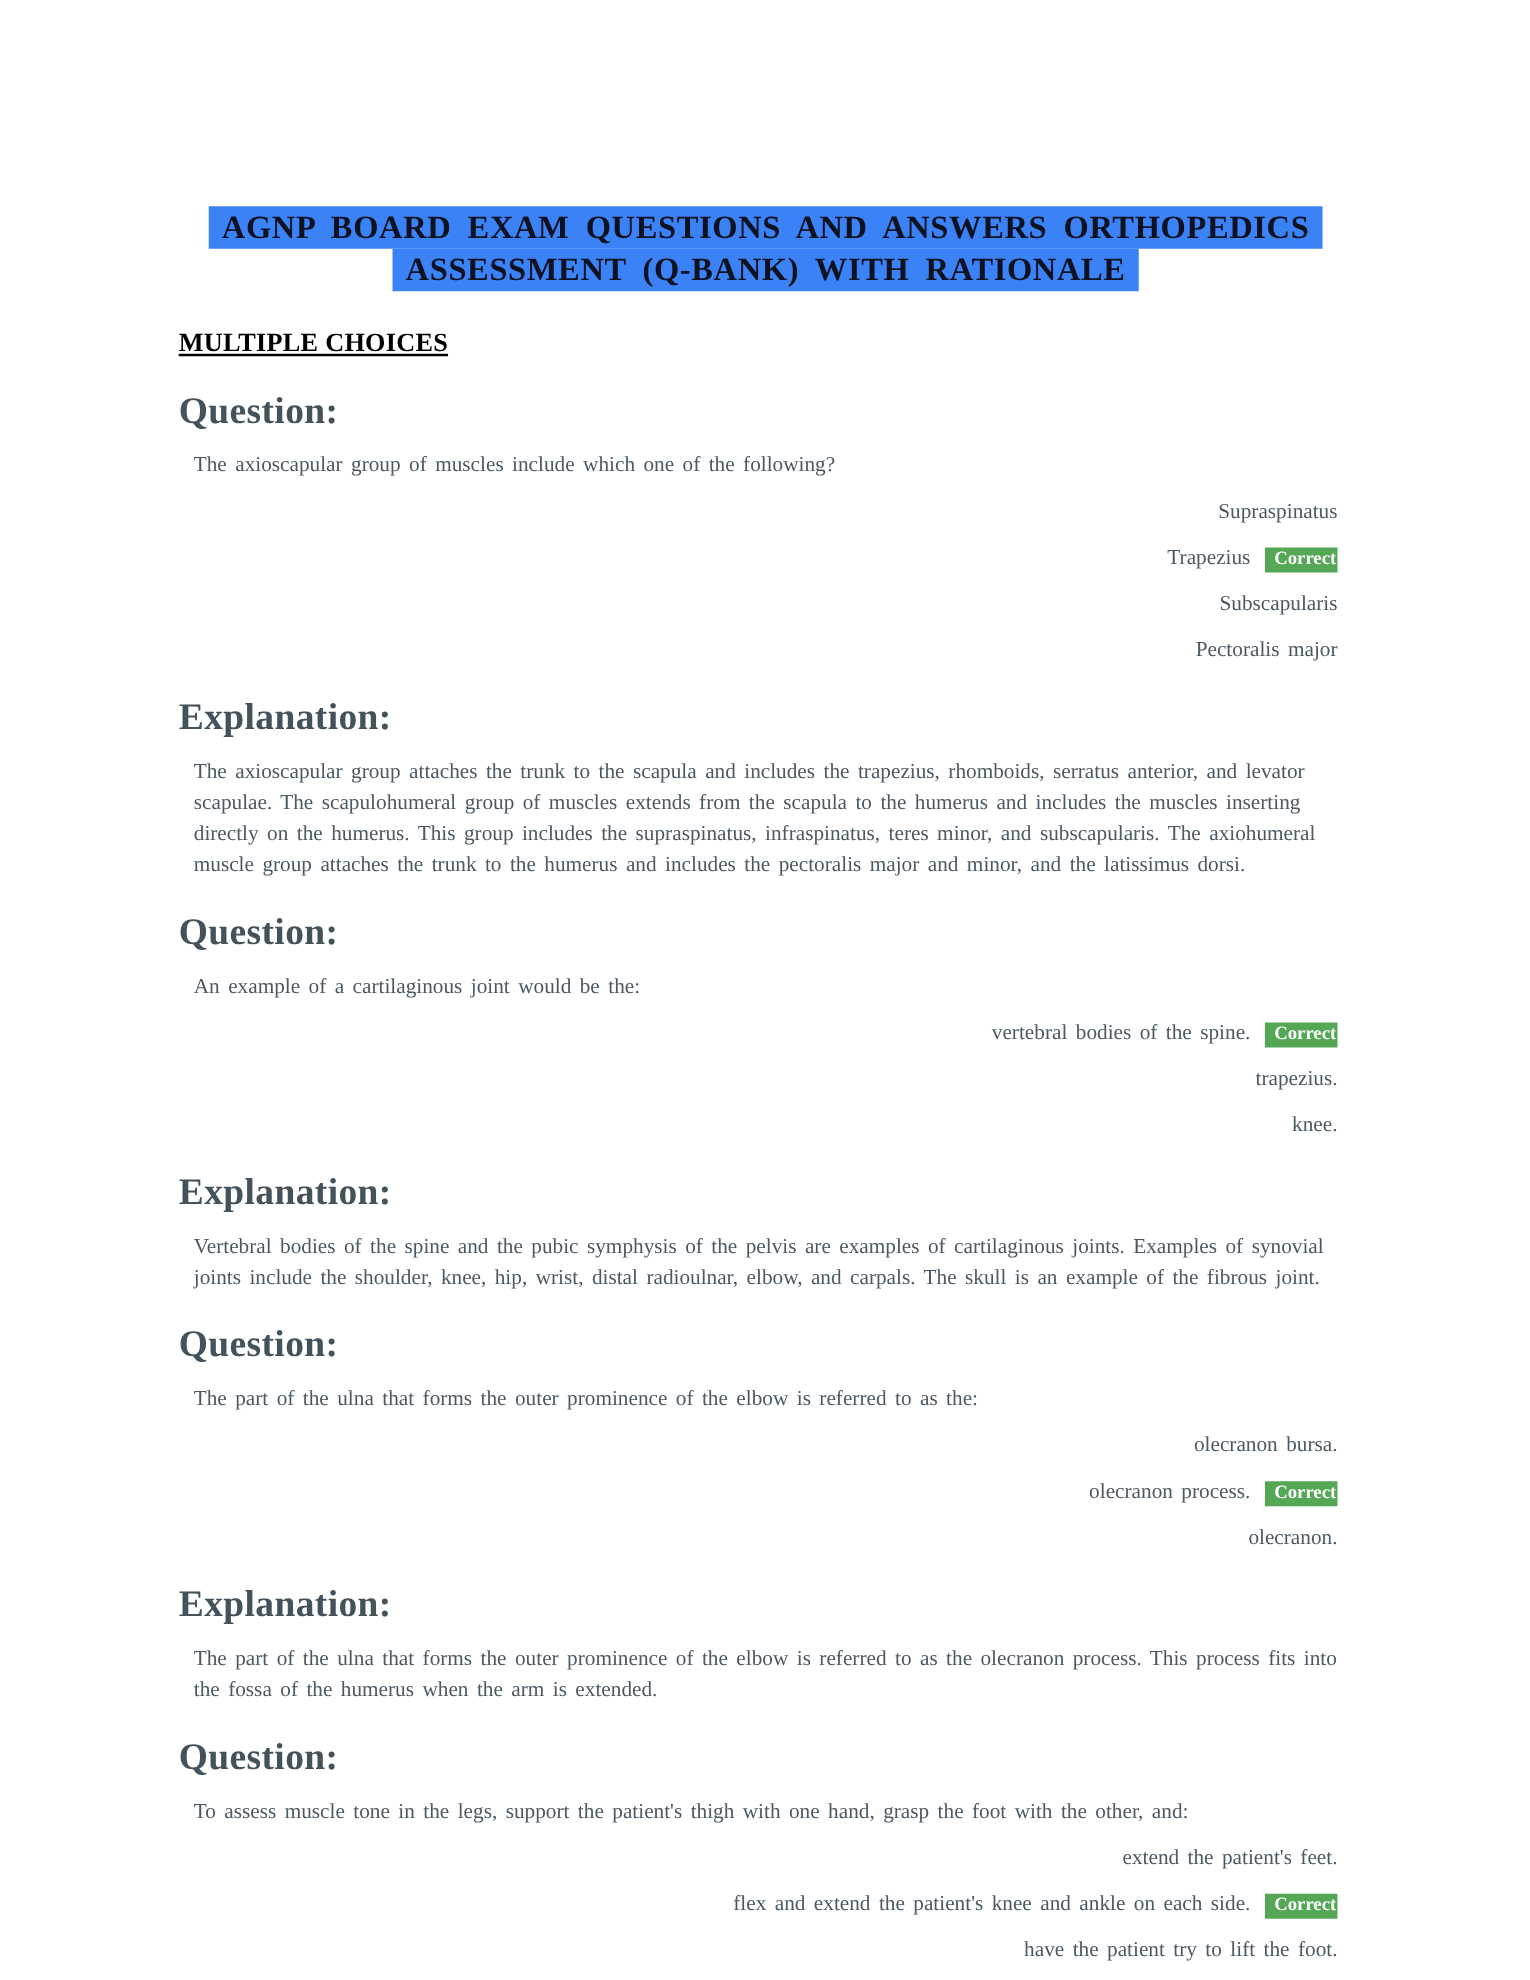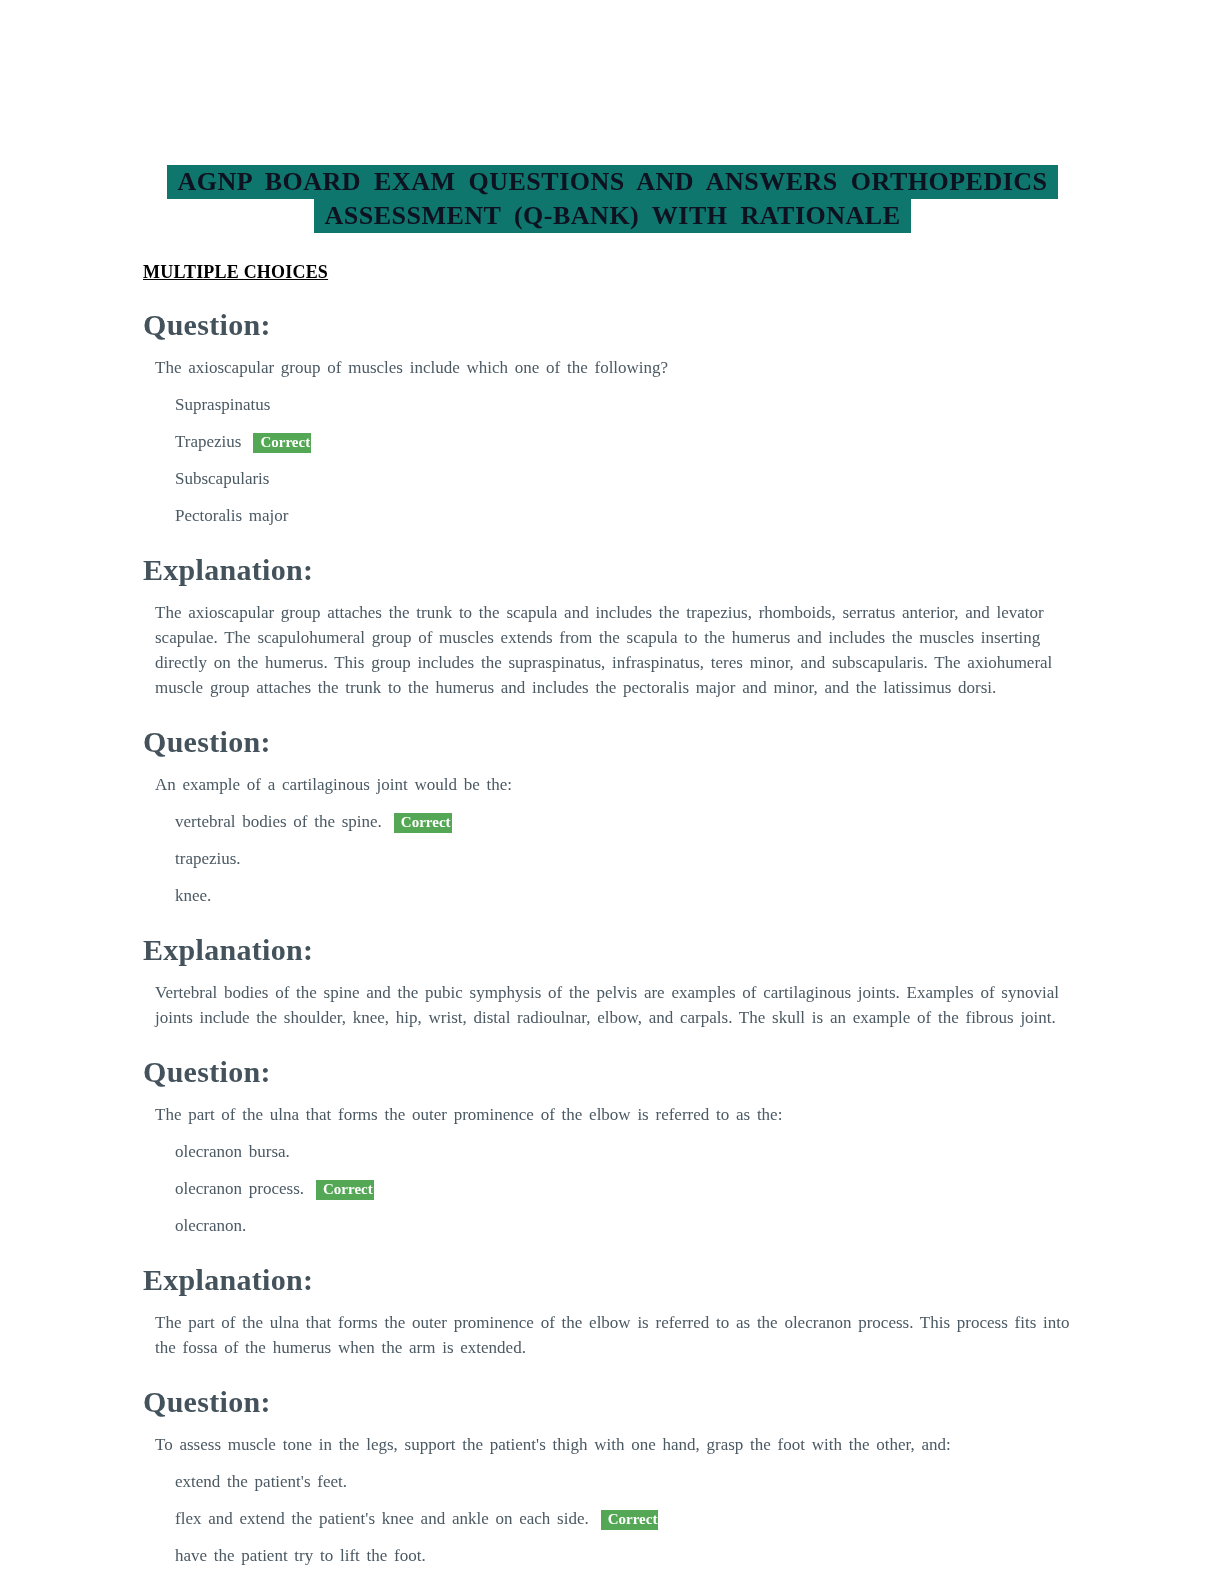--- a/index.html
+++ b/index.html
@@ -24,27 +24,27 @@
     line-height: 30px;
     color: #0d1120;
     word-spacing: 6px;
     letter-spacing: 0.5px;
   }
   .doc-title .title-line {
     display: block;
     margin-bottom: 4px;
   }
   .doc-title .hl {
-    background: #0f766e;
+    background: #3b82f6;
     padding: 2px 10px 3px;
   }
   
   .section-label {
     margin-top: 31px;
-    font-size: 18px;
+    font-size: 21px;
     font-weight: bold;
     color: #000000;
     text-decoration: underline;
     letter-spacing: 0.2px;
   }
   
   .block-heading {
     font-size: 30px;
     font-weight: bold;
     color: #44525c;
@@ -54,20 +54,21 @@
   
   .qtext, .para, .option {
     font-size: 17px;
     color: #4b5963;
     line-height: 25px;
     word-spacing: 2.5px;
     margin: 12px;
   }
   .options {
     margin-left: 20px;
+    text-align: right;
   }
   .correct-badge {
     display: inline-block;
     background: #54a855;
     color: #ffffff;
     font-weight: bold;
     font-size: 15px;
     line-height: 19px;
     padding: 0 1px 1px 7px;
     margin-left: 12px;

